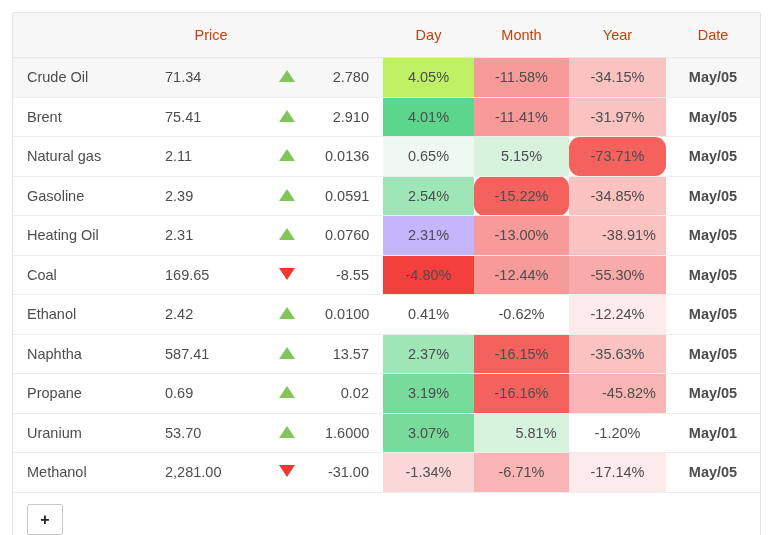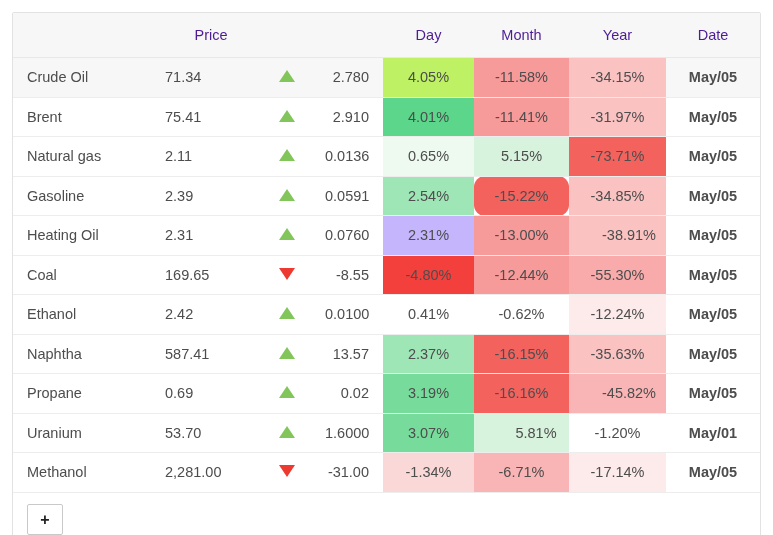--- a/index.html
+++ b/index.html
@@ -45,21 +45,21 @@
   table.commodity-table col.c-arrow  { width: 52px;  }
   table.commodity-table col.c-change { width: 70px;  }
   table.commodity-table col.c-day    { width: 91px;  }
   table.commodity-table col.c-month  { width: 95px;  }
   table.commodity-table col.c-year   { width: 97px;  }
   table.commodity-table col.c-date   { width: 94px;  }
 
   thead th {
     background: #f7f7f7;
     font-weight: normal;
-    color: #4c1d95;
+    color: #c2410c;
     height: 44px;
     padding: 0 12px;
     border-bottom: 1px solid #e8e8e8;
     text-align: center;
     font-size: 14.5px;
     vertical-align: middle;
   }
   thead th.h-blank { border-bottom: 1px solid #e8e8e8; }
   thead th.h-price { text-align: center; }
 
@@ -178,21 +178,21 @@
             <td class="cell-pct" style="background-color: rgb(251, 194, 194);">-31.97%</td>
             <td class="cell-date">May/05</td>
           </tr>
           <tr>
             <td class="cell-name">Natural gas</td>
             <td class="cell-price">2.11</td>
             <td class="cell-arrow"><span class="tri up"></span></td>
             <td class="cell-change">0.0136</td>
             <td class="cell-pct" style="background-color: rgb(238, 250, 240);">0.65%</td>
             <td class="cell-pct" style="background-color: rgb(215, 242, 221);">5.15%</td>
-            <td class="cell-pct" style="background-color: rgb(244, 98, 94);">-73.71%</td>
+            <td class="cell-pct" style="background-color: rgb(244, 98, 94); border-radius: 11px;">-73.71%</td>
             <td class="cell-date">May/05</td>
           </tr>
           <tr>
             <td class="cell-name">Gasoline</td>
             <td class="cell-price">2.39</td>
             <td class="cell-arrow"><span class="tri up"></span></td>
             <td class="cell-change">0.0591</td>
             <td class="cell-pct" style="background-color: rgb(159, 230, 182);">2.54%</td>
             <td class="cell-pct" style="background-color: rgb(244, 98, 94); border-radius: 11px;">-15.22%</td>
             <td class="cell-pct" style="background-color: rgb(251, 194, 194);">-34.85%</td>

